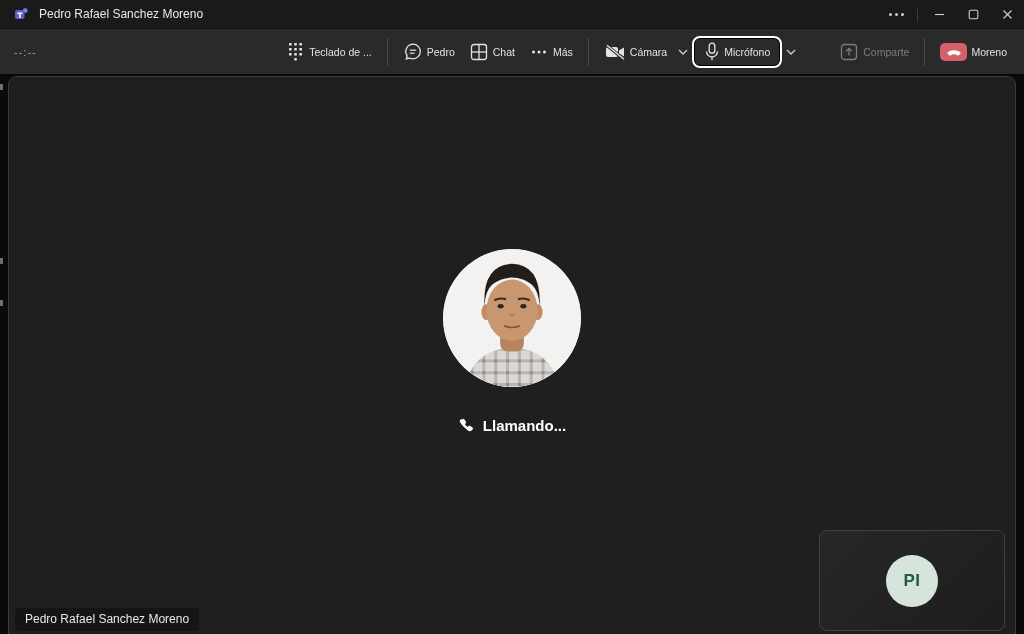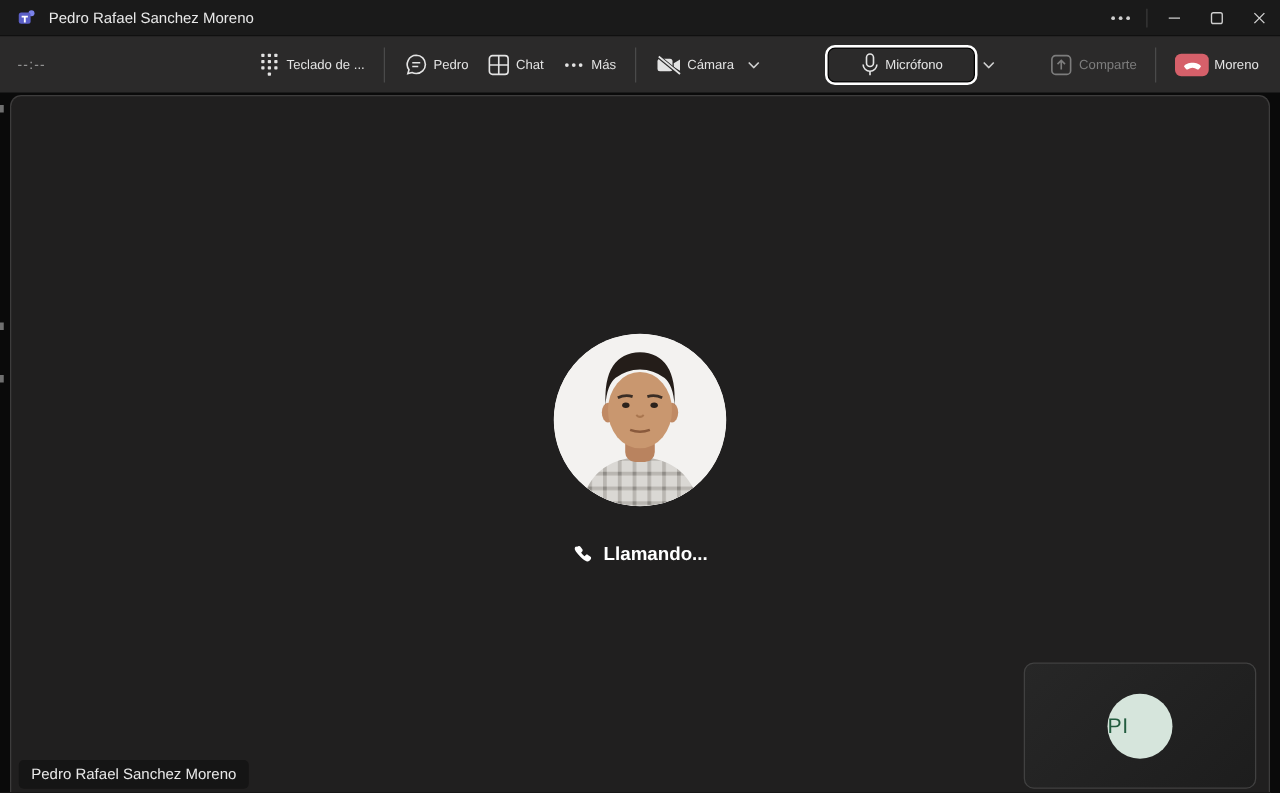--- a/index.html
+++ b/index.html
@@ -45,59 +45,58 @@
   .timer{position:absolute;left:14px;top:50%;transform:translateY(-50%);
     font-size:11px;color:var(--text-dim);letter-spacing:1px;}
   .tool-item{
     display:flex;flex-direction:row;align-items:center;justify-content:center;
     gap:4px;min-width:38px;padding:3px 7px;font-size:10.5px;color:#e3e3e3;cursor:pointer;
   }
   .tool-item .lbl{white-space:nowrap;}
   .tool-sep{width:1px;height:28px;background:#4a4a4a;margin:0 8px;}
   .chev{display:flex;align-items:center;justify-content:center;width:14px;height:100%;cursor:pointer;margin:0 2px;}
   .focus-ring{
-    border:2px solid #fff;border-radius:8px;padding:1px 19px;
+    border:2px solid #fff;border-radius:8px;padding:1px 3px;
     box-shadow:0 0 0 1px #000 inset;
-    margin-left:48px;
   }
   .tool-item.disabled{color:var(--disabled);cursor:default;margin-left:32px;}
   .tool-item.disabled svg *{stroke:var(--disabled) !important;}
   .leave-box{width:27px;height:18px;background:var(--red);border-radius:5px;
     display:flex;align-items:center;justify-content:center;}
   
   .stage{
     position:absolute;top:76px;left:8px;right:8px;bottom:0;
     background:var(--stage-bg);
     border:1px solid var(--stage-border);border-bottom:none;
     border-radius:9px 9px 0 0;
   }
   .center-group{
-    position:absolute;top:190px;left:0;right:0;
+    position:absolute;top:172px;left:0;right:0;
     display:flex;flex-direction:column;align-items:center;gap:30px;
   }
   .avatar{
     width:138px;height:138px;border-radius:50%;overflow:hidden;background:#f3f2f0;
   }
   .calling-row{display:flex;align-items:center;gap:10px;
     color:#fff;font-size:15px;font-weight:700;}
   .name-tag{
     position:absolute;left:6px;bottom:3px;
     background:#151515;border-radius:4px;padding:4px 10px 5px;
     font-size:12px;color:#e8e8e8;
   }
   .self-view{
     position:absolute;right:10px;bottom:3px;width:186px;height:101px;
     background:linear-gradient(135deg,#272727,#1d1d1d);
     border:1px solid #414141;border-radius:8px;
     display:flex;align-items:center;justify-content:center;cursor:pointer;
   }
   .self-circle{
     width:52px;height:52px;border-radius:50%;background:var(--mint);
-    display:flex;align-items:center;justify-content:flex-start;
-    color:var(--mint-text);font-size:17px;font-weight:400;letter-spacing:.5px;
+    display:flex;align-items:center;justify-content:center;
+    color:var(--mint-text);font-size:17px;font-weight:700;letter-spacing:.5px;
   }
   
   .artifact{position:absolute;left:0;width:3px;height:6px;background:#6f6f6f;}
   .dots3{display:flex;gap:3px;}
   .dots3 i{width:3px;height:3px;border-radius:50%;background:#cfcfcf;display:block;}
 </style>
 </head>
 <body>
 
 <div class="titlebar">

